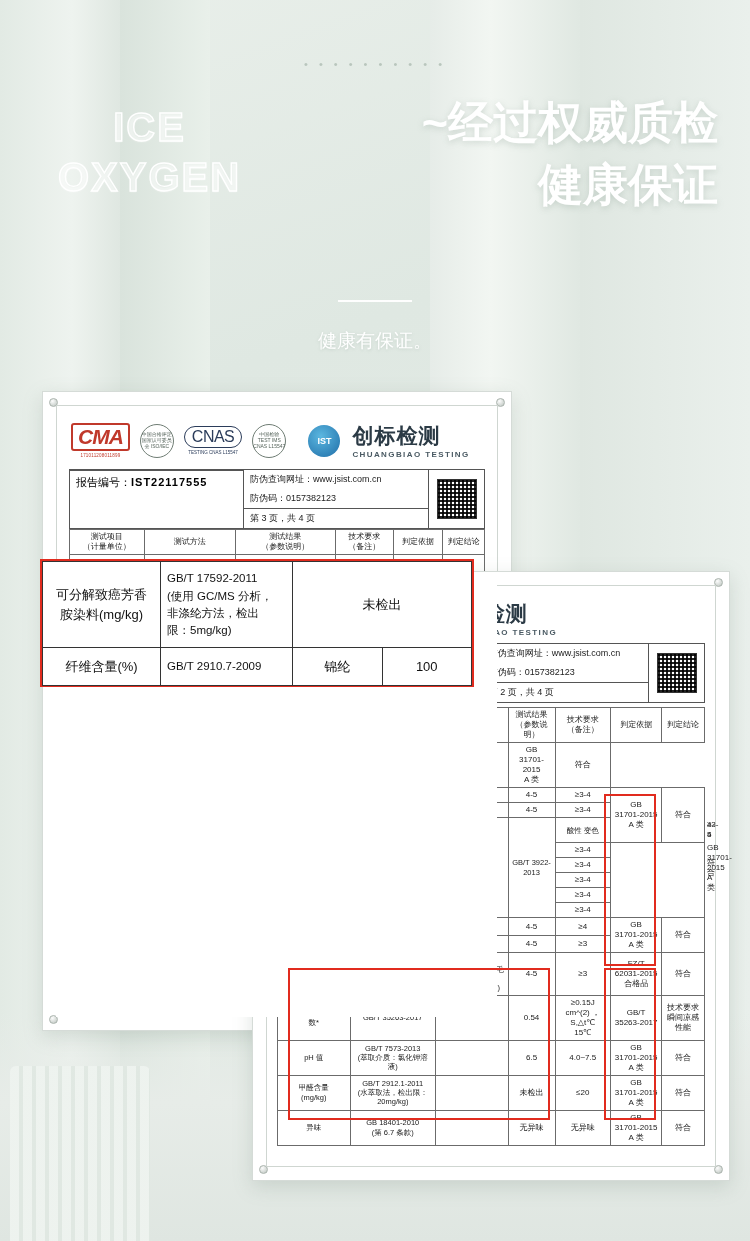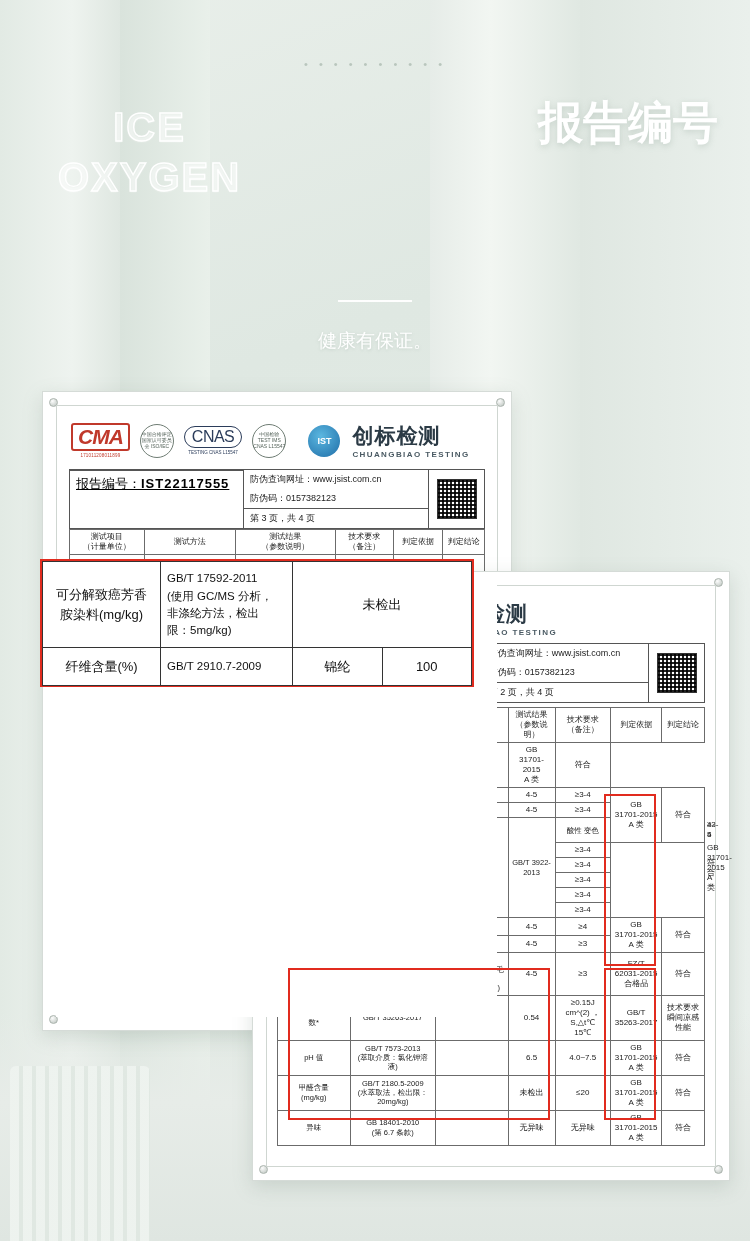--- a/index.html
+++ b/index.html
@@ -69,21 +69,21 @@
     background: radial-gradient(circle at 40% 35%, #5bb7e0, #1f6ea8);
     display:flex; align-items:center; justify-content:center; color:#fff; font-size:9px; font-weight:700; }
   .brandtxt { margin-left: 2px; }
   .brand-cn { font-size: 21px; font-weight:700; color:#2b3a45; letter-spacing:1px; }
   .brand-en { font-size: 8px; color:#4a5a63; letter-spacing:1.4px; font-weight:700; }
 
   
   .rep { display:flex; border:1px solid #555; font-size: 10px; margin-top: 2px; }
   .rep-l { width: 42%; border-right:1px solid #555; }
   .rep-title { text-align:center; font-size: 14px; font-weight:700; letter-spacing: 6px; padding: 7px 0 6px; color:#111;}
-  .rep-no { border-top:1px solid #555; padding: 4px 6px; font-size: 13px; text-decoration: underline; }
+  .rep-no { border-top:1px solid #555; padding: 4px 6px; font-size: 11px; }
   .rep-no b { letter-spacing:1px; }
   .rep-r { flex:1; display:flex; }
   .rep-rt { flex:1; }
   .rep-line { padding: 3px 6px; font-size: 9px; color:#222; }
   .rep-line.bt { border-top:1px solid #555; }
   .rep-qr { width: 56px; border-left:1px solid #555; display:flex; align-items:center; justify-content:center; }
   .qr2 { width:40px;height:40px;background:
       repeating-linear-gradient(0deg,#222 0 2px,#fff 2px 4px),
       repeating-linear-gradient(90deg,#222 0 2px,transparent 2px 4px);
       background-blend-mode:multiply;border:1px solid #333;}
@@ -120,21 +120,22 @@
 <div class="content">
 
   <div class="dots" style="white-space: pre-line;">• • • • • • • • • •</div>
 
   <div class="hero">
     <div class="ice-ox">
       <div style="white-space: pre-line;">ICE</div>
       <div style="white-space: pre-line;">OXYGEN</div>
     </div>
     <div class="hero-cn">
-      <div style="white-space: pre-line;">报告编号</div>
+      <div style="white-space: pre-line;">~经过权威质检</div>
+      <div style="white-space: pre-line;">健康保证</div>
     </div>
   </div>
 
   <div class="divider"></div>
   <div class="sub">
     <div style="white-space: pre-line;">健康有保证。</div>
   </div>
 
   <div class="certs">
 
@@ -424,21 +425,21 @@
                 <td style="white-space: pre-line;">6.5</td>
                 <td style="white-space: pre-line;">4.0~7.5</td>
                 <td style="white-space: pre-line;">GB
 31701-2015
 A 类</td>
                 <td style="white-space: pre-line;">符合</td>
               </tr>
               <tr>
                 <td class="lcell" style="white-space: pre-line;">甲醛含量
 (mg/kg)</td>
-                <td class="lcell" style="white-space: pre-line;">GB/T 2180.5-2009
+                <td class="lcell" style="white-space: pre-line;">GB/T 2912.1-2011
 (水萃取法，检出限：
 20mg/kg)</td>
                 <td class="lcell" style="white-space: pre-line;"></td>
                 <td style="white-space: pre-line;">未检出</td>
                 <td style="white-space: pre-line;">≤20</td>
                 <td style="white-space: pre-line;">GB
 31701-2015
 A 类</td>
                 <td style="white-space: pre-line;">符合</td>
               </tr>

